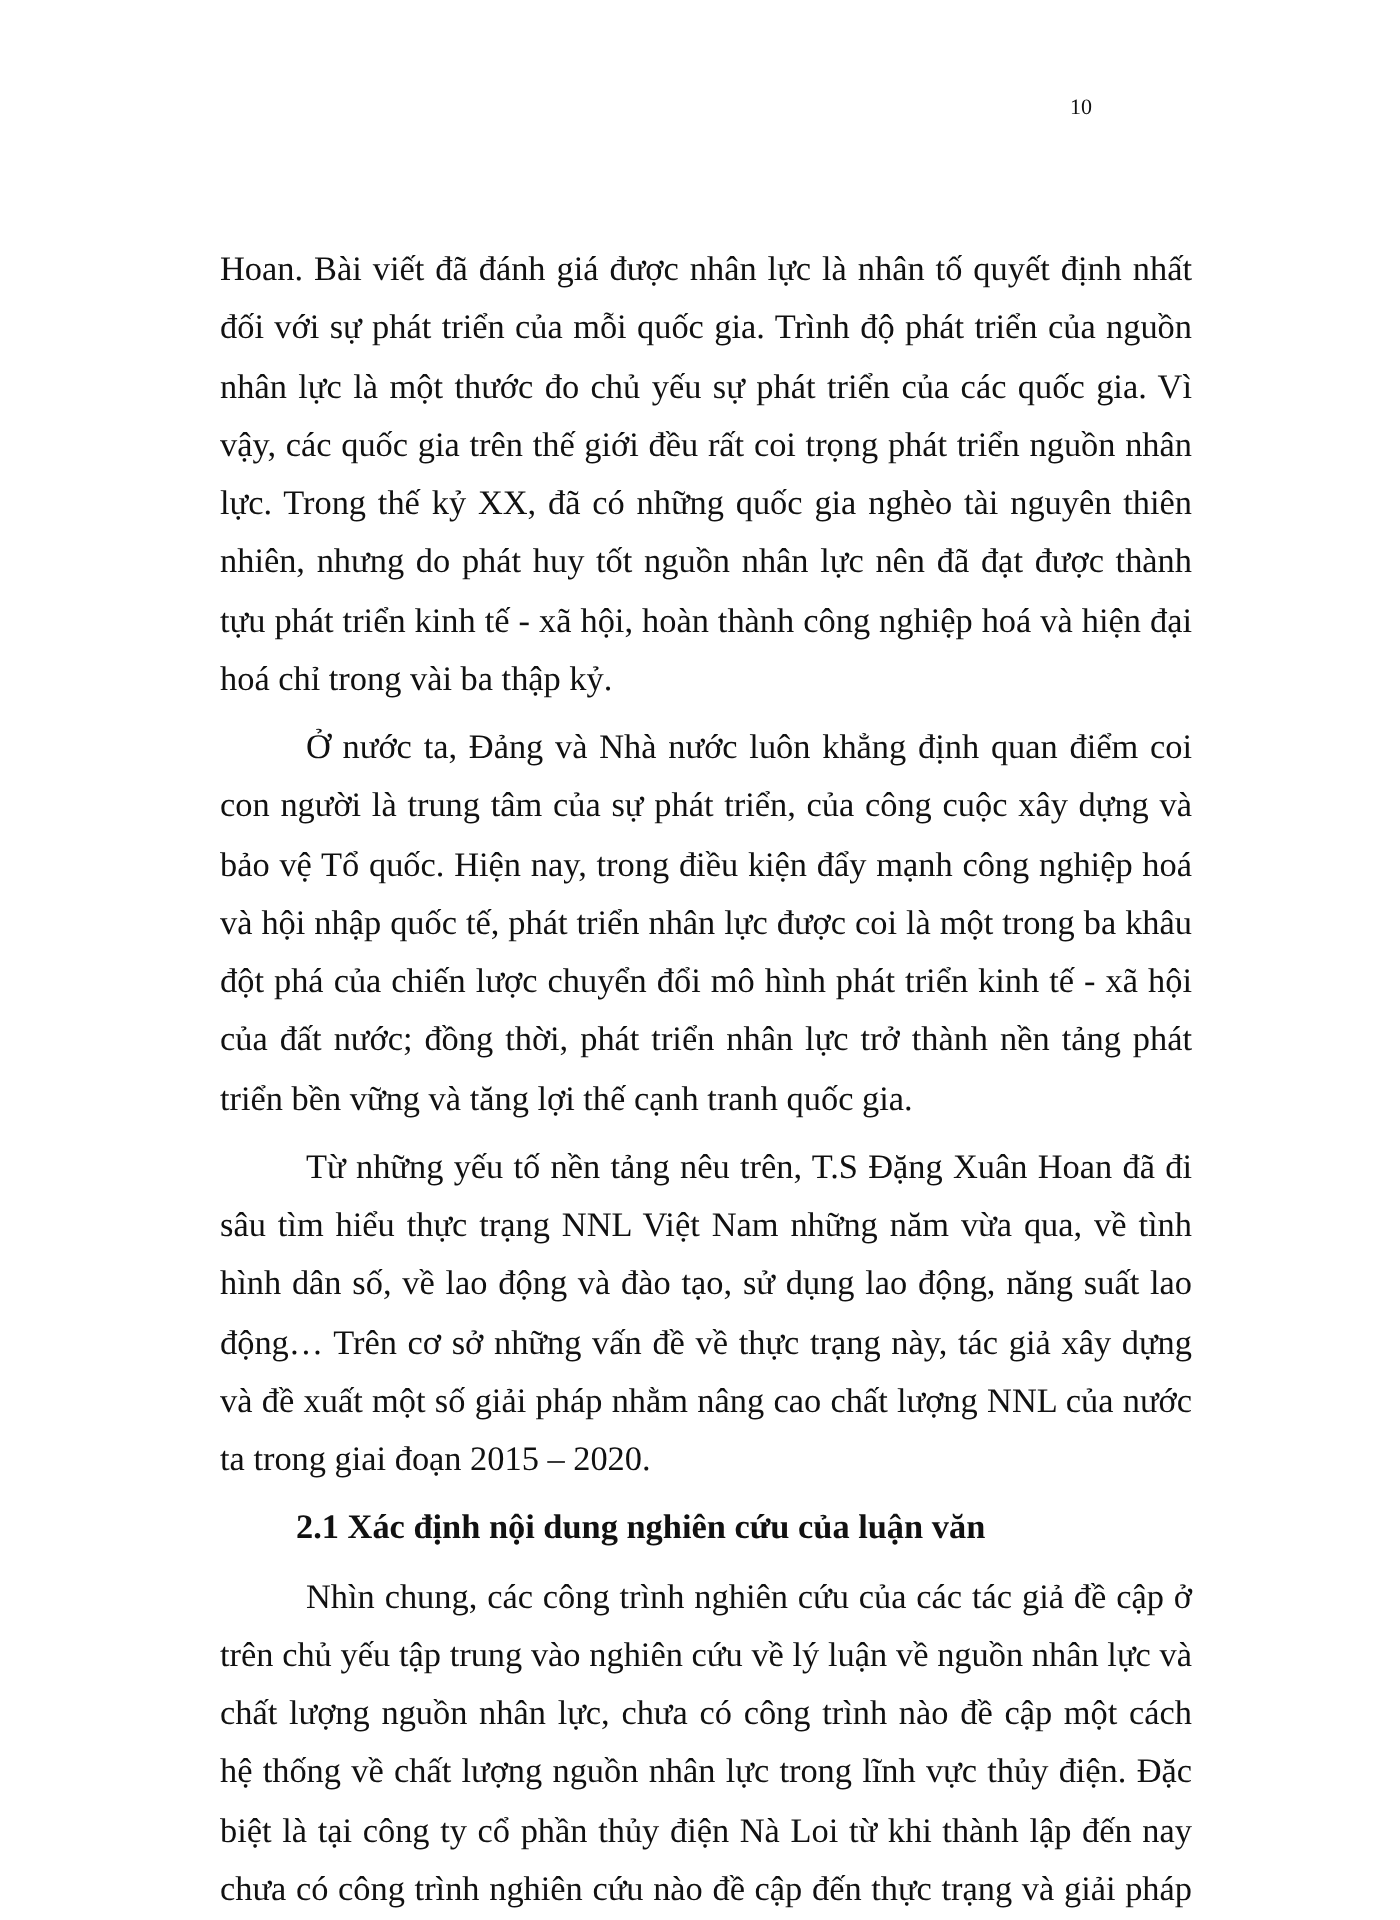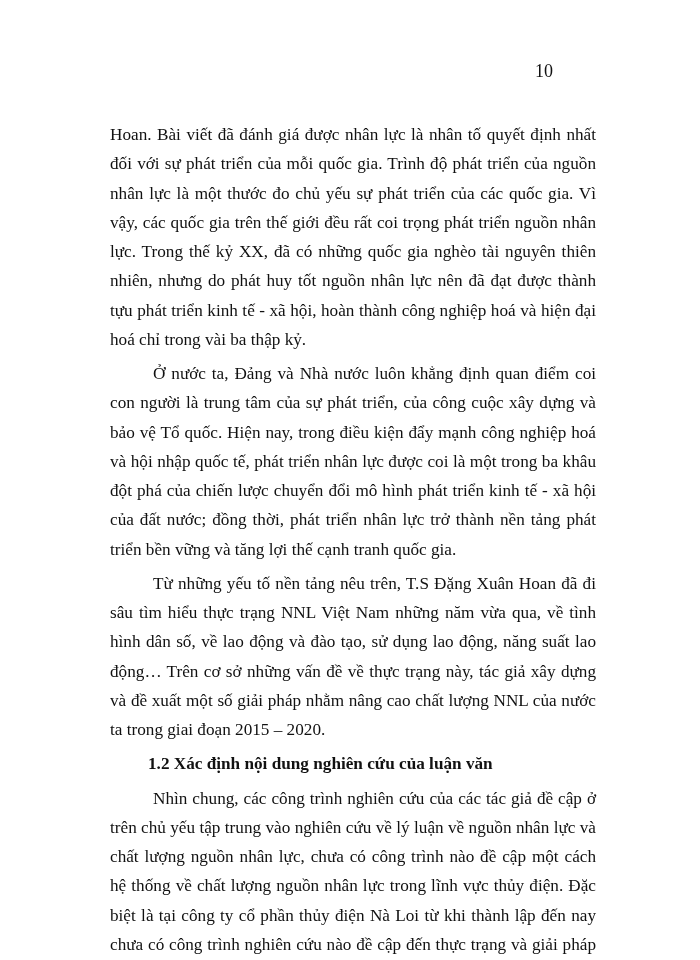--- a/index.html
+++ b/index.html
@@ -10,23 +10,23 @@
     body {
       width: 700px;
       height: 960px;
       position: relative;
       overflow: hidden;
       font-family: "Liberation Serif", "DejaVu Serif", serif;
       color: #111111;
     }
     .page-number {
       position: absolute;
-      top: 60px;
+      top: 43px;
       left: 535px;
-      font-size: 18px;
+      font-size: 11px;
       line-height: 22px;
     }
     .content {
       position: absolute;
       top: 115px;
       left: 105px;
       width: 496px;
       font-size: 17.2px;
       line-height: 29.25px;
       text-align: justify;
@@ -49,16 +49,16 @@
 </head>
 <body>
 
 <div>
   <div class="page-number">10</div>
 
   <div class="content">
     <p>Hoan. Bài viết đã đánh giá được nhân lực là nhân tố quyết định nhất đối với sự phát triển của mỗi quốc gia. Trình độ phát triển của nguồn nhân lực là một thước đo chủ yếu sự phát triển của các quốc gia. Vì vậy, các quốc gia trên thế giới đều rất coi trọng phát triển nguồn nhân lực. Trong thế kỷ XX, đã có những quốc gia nghèo tài nguyên thiên nhiên, nhưng do phát huy tốt nguồn nhân lực nên đã đạt được thành tựu phát triển kinh tế - xã hội, hoàn thành công nghiệp hoá và hiện đại hoá chỉ trong vài ba thập kỷ.</p>
     <p class="indent">Ở nước ta, Đảng và Nhà nước luôn khẳng định quan điểm coi con người là trung tâm của sự phát triển, của công cuộc xây dựng và bảo vệ Tổ quốc. Hiện nay, trong điều kiện đẩy mạnh công nghiệp hoá và hội nhập quốc tế, phát triển nhân lực được coi là một trong ba khâu đột phá của chiến lược chuyển đổi mô hình phát triển kinh tế - xã hội của đất nước; đồng thời, phát triển nhân lực trở thành nền tảng phát triển bền vững và tăng lợi thế cạnh tranh quốc gia.</p>
     <p class="indent">Từ những yếu tố nền tảng nêu trên, T.S Đặng Xuân Hoan đã đi sâu tìm hiểu thực trạng NNL Việt Nam những năm vừa qua, về tình hình dân số, về lao động và đào tạo, sử dụng lao động, năng suất lao động… Trên cơ sở những vấn đề về thực trạng này, tác giả xây dựng và đề xuất một số giải pháp nhằm nâng cao chất lượng NNL của nước ta trong giai đoạn 2015 – 2020.</p>
-    <h2>1.2 Xác định nội dung nghiên cứu của luận văn</h2>
+    <h2>2.1 Xác định nội dung nghiên cứu của luận văn</h2>
     <p class="indent">Nhìn chung, các công trình nghiên cứu của các tác giả đề cập ở trên chủ yếu tập trung vào nghiên cứu về lý luận về nguồn nhân lực và chất lượng nguồn nhân lực, chưa có công trình nào đề cập một cách hệ thống về chất lượng nguồn nhân lực trong lĩnh vực thủy điện. Đặc biệt là tại công ty cổ phần thủy điện Nà Loi từ khi thành lập đến nay chưa có công trình nghiên cứu nào đề cập đến thực trạng và giải pháp nâng cao chất lượng nguồn nhân lực của đơn vị. Do đó, đề tài “Nâng cao chất lượng nguồn nhân lực tại Công ty</p>
   </div>
 </div>
 
 </body></html>

